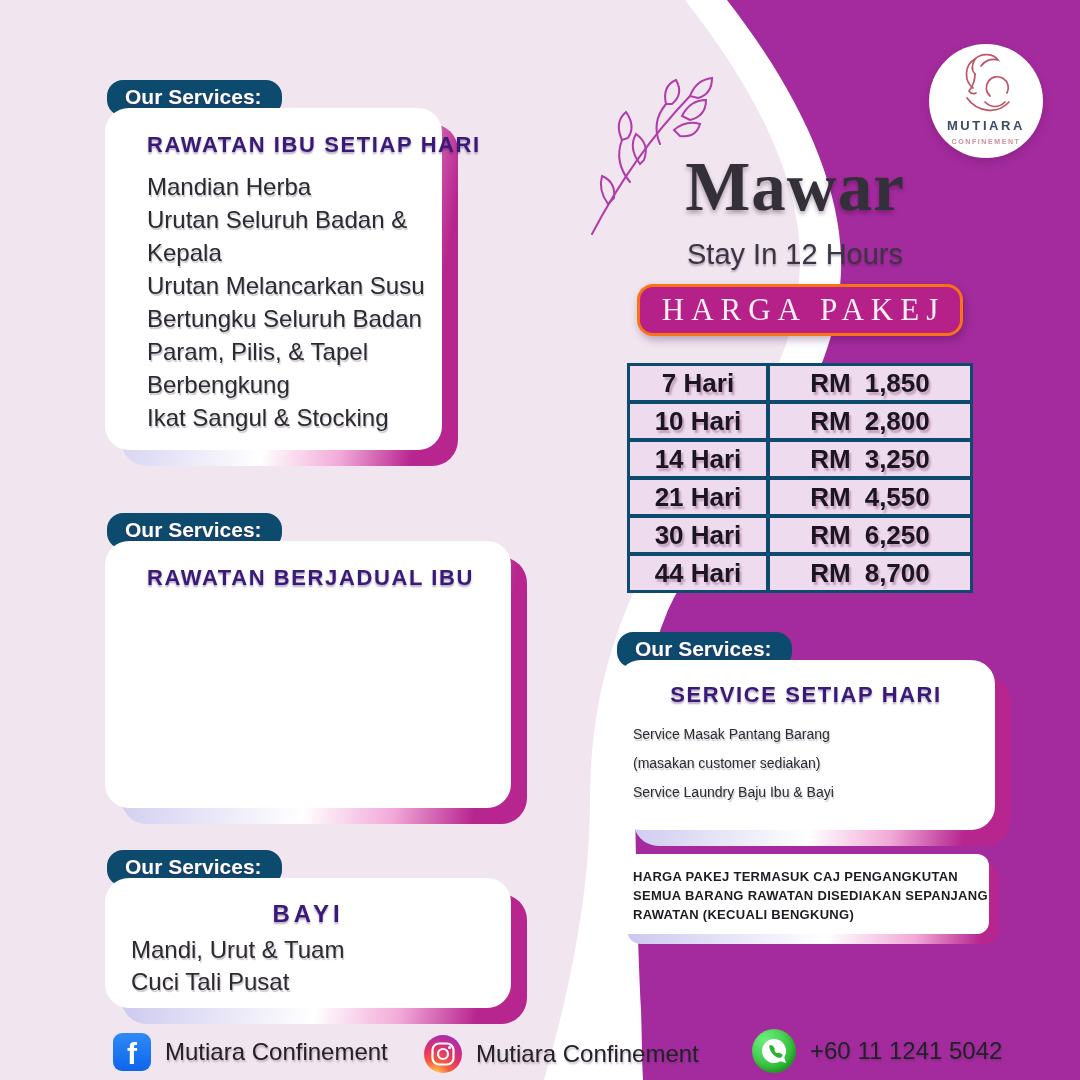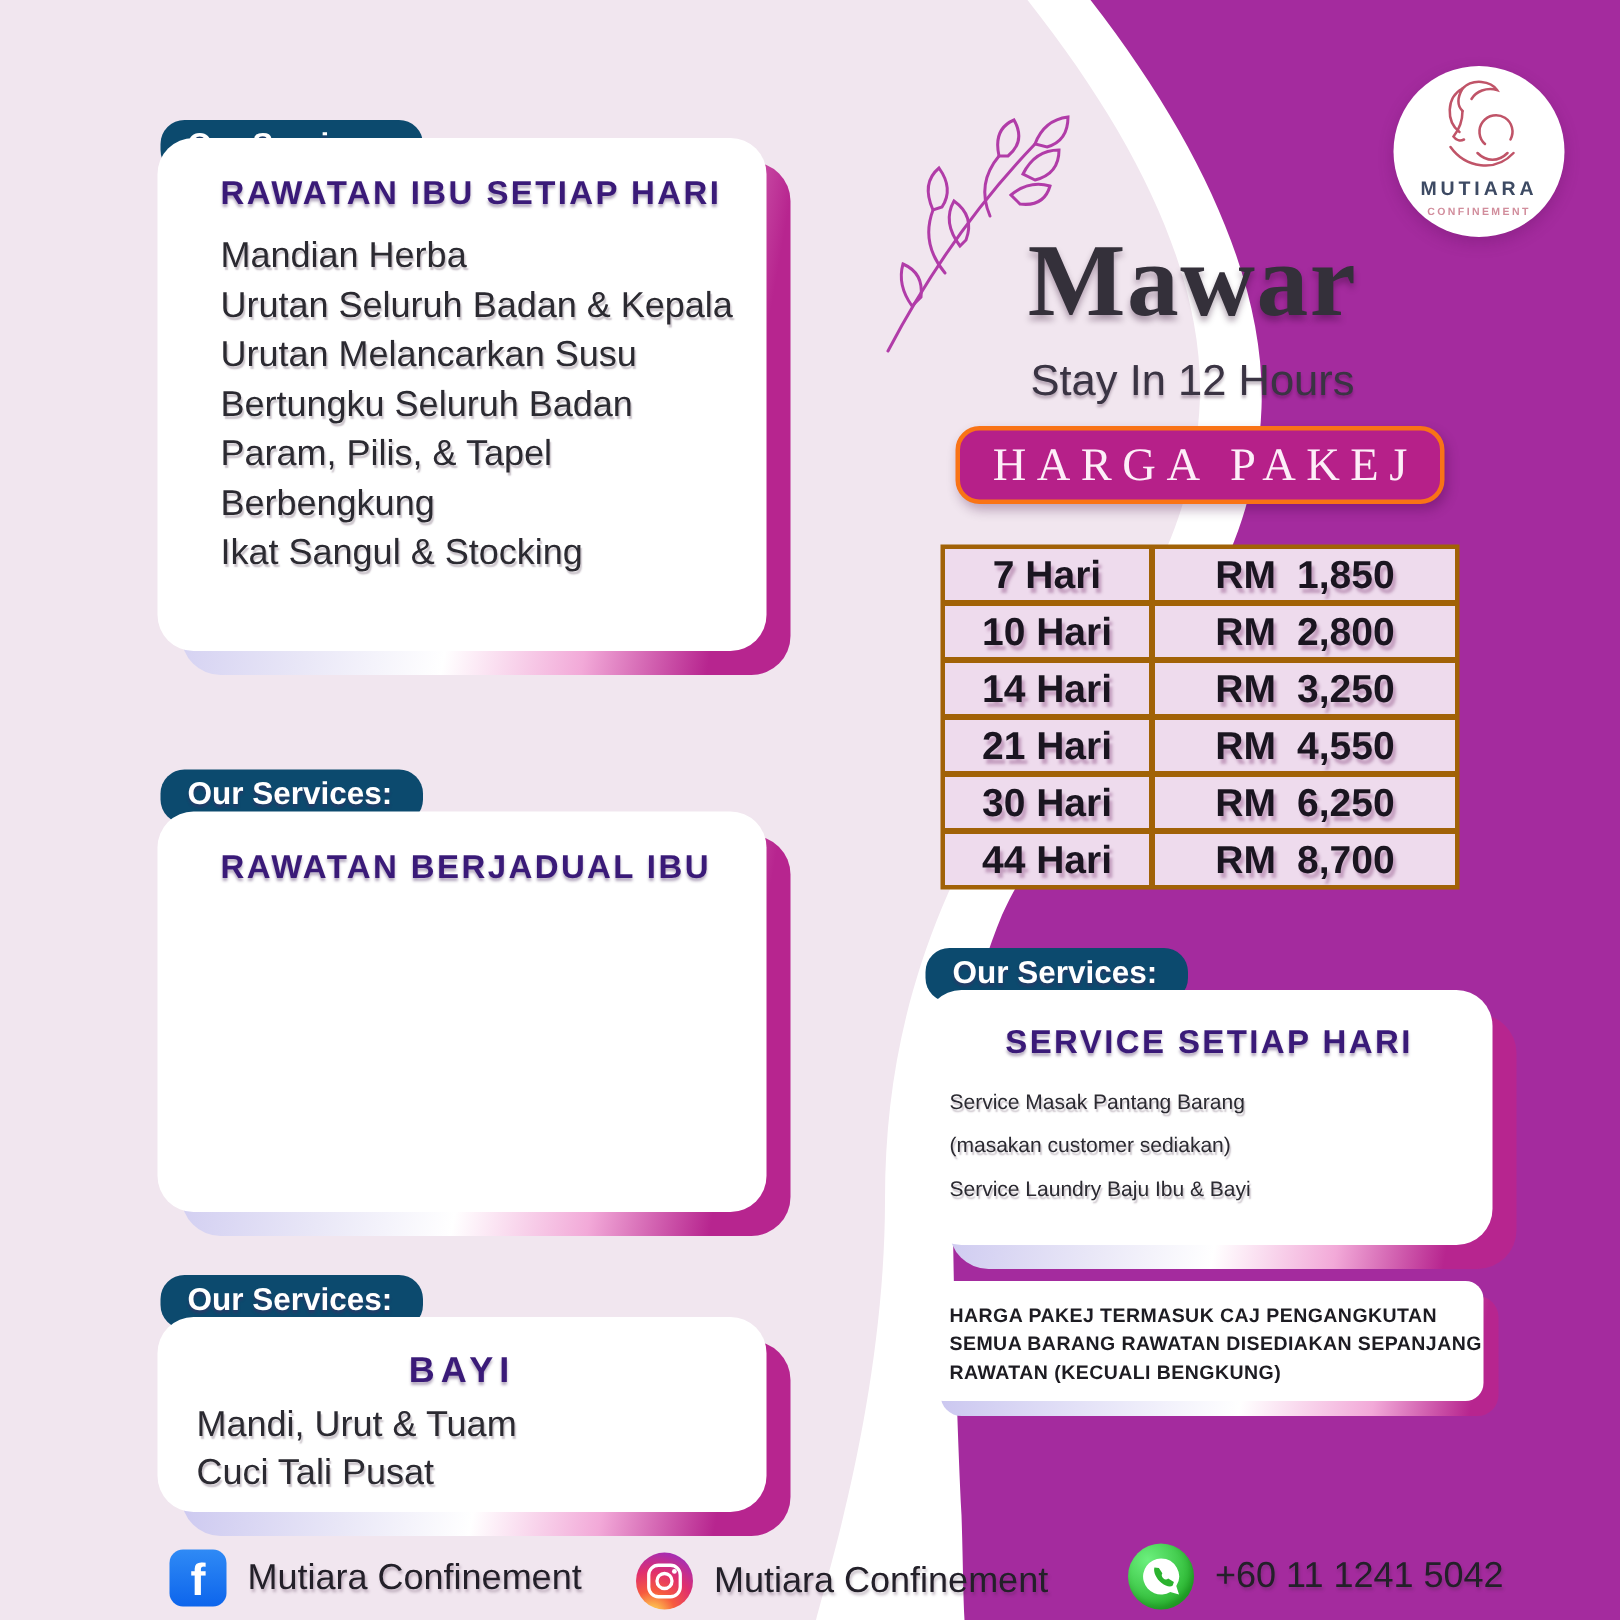--- a/index.html
+++ b/index.html
@@ -29,21 +29,21 @@
         font-size:29px;font-weight:500;color:#3a3443;text-shadow:0 2px 2px rgba(40,5,40,.3);}
   .price-btn{position:absolute;left:637px;top:284px;width:320px;height:46px;
         background:#b62089;border:3px solid #f97316;border-radius:16px;
         display:flex;align-items:center;justify-content:center;
         font-family:"Liberation Serif",serif;font-size:31px;color:#fdeef8;
         letter-spacing:7px;text-indent:7px;box-shadow:2px 4px 8px rgba(60,0,60,.3);cursor:pointer;}
 
   
   .price-table{position:absolute;left:627px;top:363px;width:340px;
         display:grid;grid-template-columns:136px 1fr;gap:4px;
-        background:#a16207;padding:3px;}
+        background:#0c4a6e;padding:3px;}
   .cell{background:#eedbed;height:34px;display:flex;align-items:center;justify-content:center;
         font-size:26px;font-weight:700;color:#1a1520;
         text-shadow:2px 3px 2px rgba(145,85,135,.45);}
   .cell.price{gap:14px;}
 
   
   .card{position:absolute;}
   .card::before{content:"";position:absolute;left:16px;top:16px;width:100%;height:100%;
         border-radius:26px;
         background:linear-gradient(100deg,#c8c4ef 0%,#e9e7f7 30%,#ffffff 50%,#f2a9d8 70%,#b7258f 88%);}
@@ -170,21 +170,21 @@
       <span>6,250</span>
     </div>
     <div class="cell">44 Hari</div>
     <div class="cell price">
       <span>RM</span>
       <span>8,700</span>
     </div>
   </div>
 
   <div class="badge" style="left:107px;top:80px">Our Services:</div>
-  <div class="card card1" style="left:105px;top:92px;width:406px;height:342px">
+  <div class="card card1" style="left:105px;top:108px;width:337px;height:342px">
     <div class="card-body">
       <div class="card-title">RAWATAN IBU SETIAP HARI</div>
       <div class="items">
         <div class="li">Mandian Herba</div>
         <div class="li">Urutan Seluruh Badan &amp; Kepala</div>
         <div class="li">Urutan Melancarkan Susu</div>
         <div class="li">Bertungku Seluruh Badan</div>
         <div class="li">Param, Pilis, &amp; Tapel</div>
         <div class="li">Berbengkung</div>
         <div class="li">Ikat Sangul &amp; Stocking</div>

